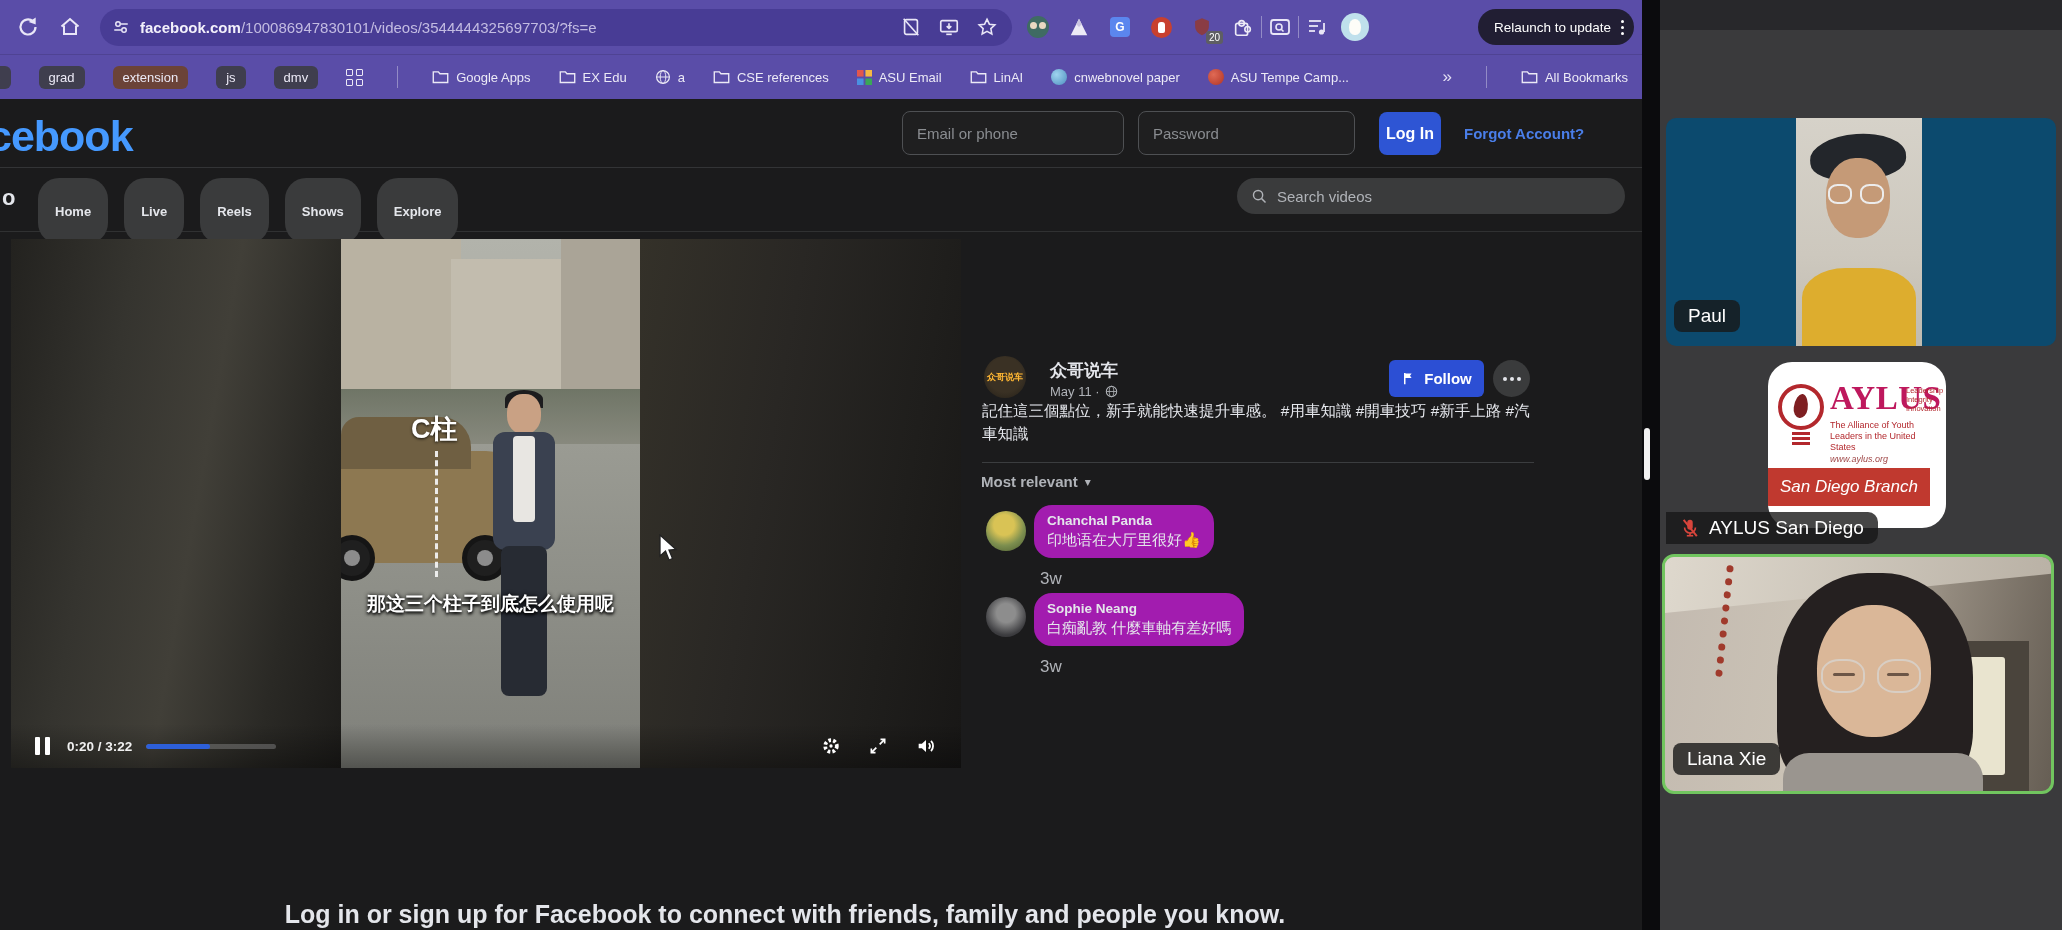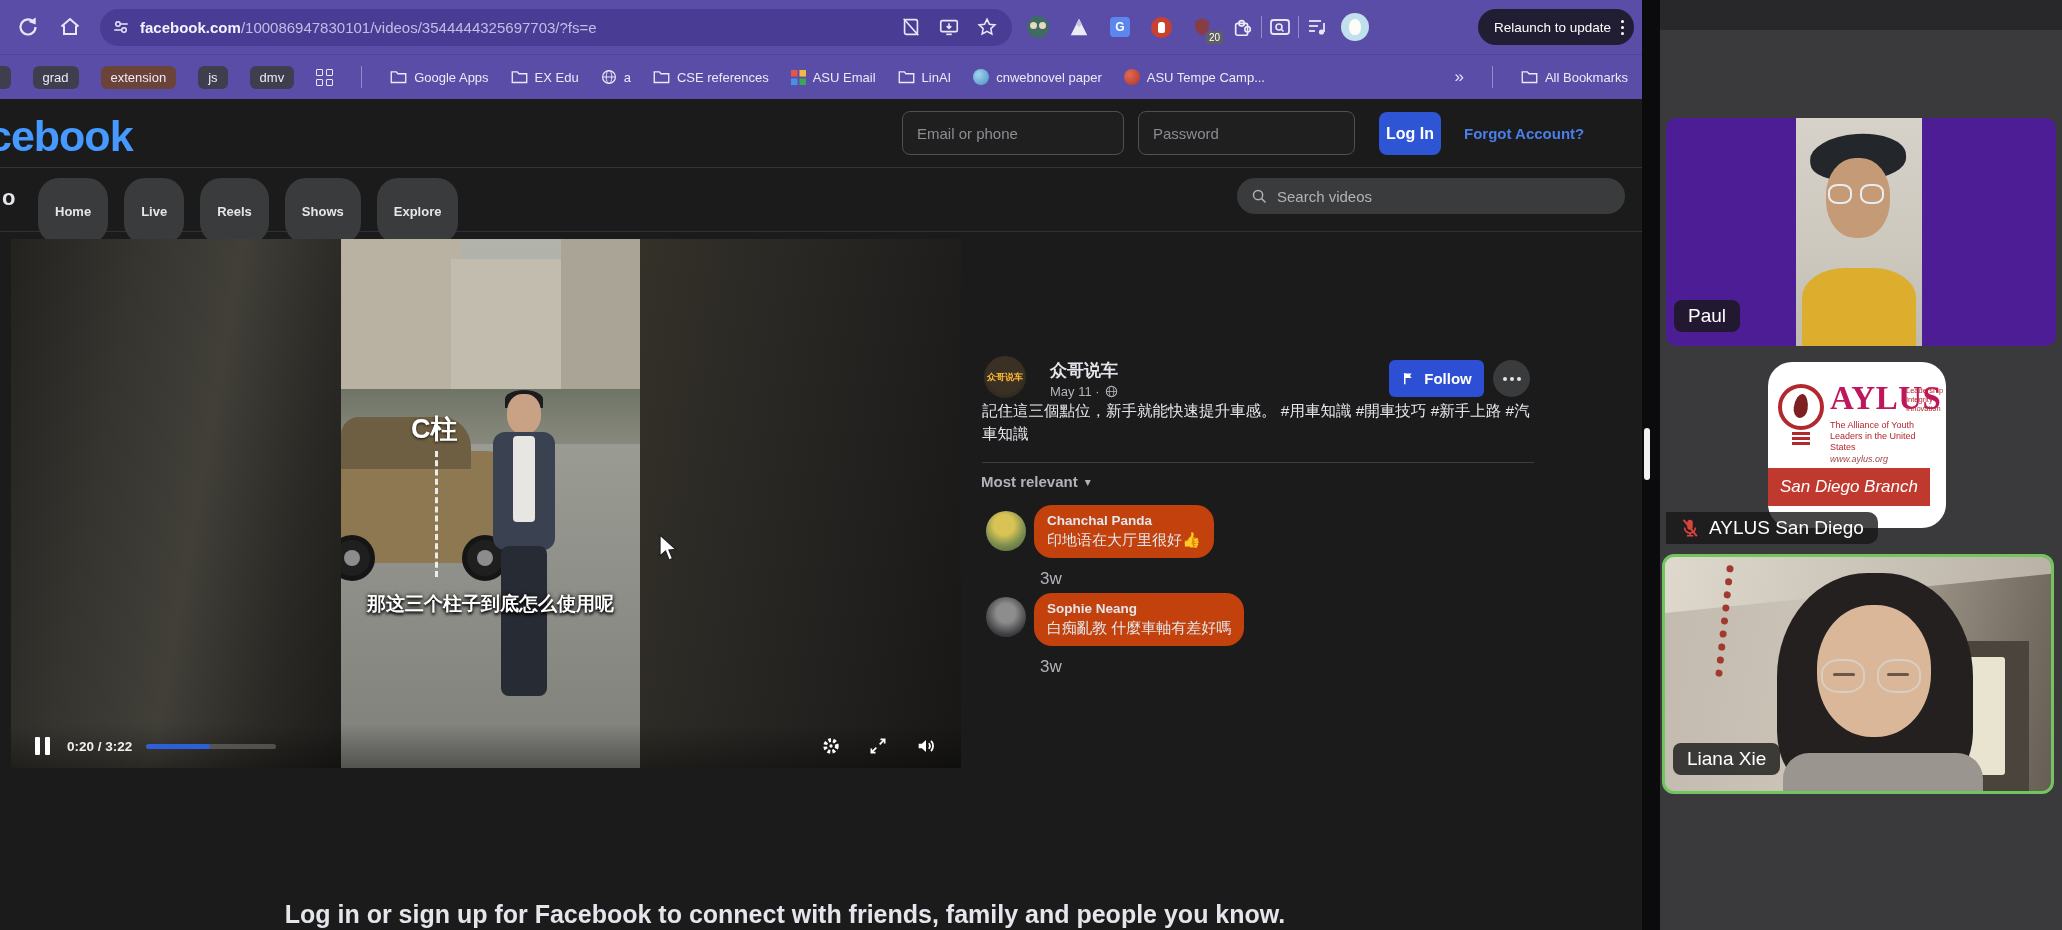--- a/index.html
+++ b/index.html
@@ -26,21 +26,21 @@
   .hand i{display:block;width:7px;height:11px;background:#fff;border-radius:3px 3px 2px 2px;}
   .badge{position:absolute;right:-9px;bottom:-5px;background:#5e5e63;color:#fff;font-size:10px;padding:1px 3px;border-radius:3px;line-height:11px;}
   .vdiv{width:1px;height:22px;background:rgba(255,255,255,.35);margin:0 6px;flex:0 0 auto;}
   .avatar28{width:28px;height:28px;border-radius:50%;background:#bfe0ec;position:relative;flex:0 0 auto;}
   .avatar28:before{content:"";position:absolute;left:8px;top:6px;width:12px;height:16px;background:#fdfdf8;border-radius:50% 50% 45% 45%;}
   .relaunch{margin-left:auto;margin-right:8px;height:36px;background:#211e33;border-radius:18px;color:#fff;font-size:13.5px;display:flex;align-items:center;padding:0 10px 0 16px;gap:10px;flex:0 0 auto;}
   .kebab{display:flex;flex-direction:column;gap:3px;}
   .kebab i{width:3px;height:3px;border-radius:50%;background:#fff;display:block;}
 
   
-  .bmbar{left:0;top:54px;width:1642px;height:45px;background:#5a4da8;border-top:1px solid rgba(0,0,0,.12);display:flex;align-items:center;gap:22px;box-sizing:border-box;padding-right:14px;}
+  .bmbar{left:0;top:54px;width:1642px;height:45px;background:#5a4da8;border-top:1px solid rgba(0,0,0,.12);display:flex;align-items:center;gap:28px;box-sizing:border-box;padding-right:14px;}
   .bpill{background:#3f3e4e;color:#eceaf6;font-size:13px;padding:4px 10px;border-radius:6px;line-height:15px;flex:0 0 auto;}
   .bpill.cut{margin-left:-10px;padding-left:4px;}
   .bpill.ext2{background:#6b4338;}
   .bitem{display:flex;align-items:center;gap:7px;color:#eceaf6;font-size:13px;flex:0 0 auto;}
   .gridic{display:grid;grid-template-columns:7px 7px;grid-gap:3px;}
   .gridic i{width:7px;height:7px;border:1.5px solid #ece9f6;border-radius:1px;display:block;box-sizing:border-box;}
   .dotic{width:16px;height:16px;border-radius:50%;}
   .spacer{flex:1;}
   .chev{color:#e4e0f4;font-size:17px;}
 
@@ -96,36 +96,36 @@
   .pdate{left:1050px;top:285px;color:#b0b3b8;font-size:13px;display:flex;align-items:center;gap:5px;}
   .followbtn{left:1389px;top:261px;width:95px;height:37px;background:#2c4fd4;border-radius:6px;font-size:15px;gap:8px;}
   .morebtn{left:1493px;top:261px;width:37px;height:37px;border-radius:50%;background:#3a3b3c;display:flex;align-items:center;justify-content:center;gap:3px;}
   .morebtn i{width:4px;height:4px;border-radius:50%;background:#e4e6eb;display:block;}
   .ptext{left:982px;top:300px;width:550px;color:#e4e6eb;font-size:15.5px;line-height:1.5;}
   .pdivider{left:982px;top:363px;width:552px;height:1px;background:#3b3d3f;}
   .sortrow{left:981px;top:374px;color:#b0b3b8;font-size:15px;font-weight:bold;display:flex;align-items:center;gap:7px;}
   .cavatar{width:40px;height:40px;border-radius:50%;}
   .cav1{left:986px;top:412px;background:radial-gradient(circle at 45% 35%,#d9c355 0 30%,#7d8f4f 60%,#47582f 100%);}
   .cav2{left:986px;top:498px;background:radial-gradient(circle at 50% 40%,#8d8d8d 0 30%,#3d3d40 70%,#28282b 100%);}
-  .cbubble{background:#c2410c;border-radius:18px;padding:8px 13px;color:#e4e6eb;}
+  .cbubble{background:#a21caf;border-radius:18px;padding:8px 13px;color:#e4e6eb;}
   .cname{font-size:13.5px;font-weight:bold;}
   .ctext{font-size:15px;margin-top:3px;}
   .cage{color:#b0b3b8;font-size:17px;}
 
   
   .bheadline{left:0;top:801px;width:1570px;text-align:center;color:#e4e6eb;font-size:25px;font-weight:bold;}
 
   
   .gap{left:1642px;top:0;width:18px;height:930px;background:#0b0b0d;}
   .sthumb{left:1644px;top:428px;width:6px;height:52px;border-radius:3px;background:#f2f2f2;}
 
   
   .zoombar{left:1660px;top:0;width:402px;height:930px;background:#3a3a3c;}
   .ztop{left:0;top:0;width:402px;height:30px;background:#28282b;}
-  .ptile{left:6px;top:118px;width:390px;height:228px;background:#4c1d95;border-radius:10px;overflow:hidden;}
+  .ptile{left:6px;top:118px;width:390px;height:228px;background:#0c4a6e;border-radius:10px;overflow:hidden;}
   .pvid{left:130px;top:0;width:126px;height:228px;background:linear-gradient(#d6d2c9 0%,#cdc8be 60%,#c0bbb0 100%);overflow:hidden;}
   .pcap{left:14px;top:16px;width:96px;height:46px;background:#23262b;border-radius:50% 50% 42% 42%;transform:rotate(-4deg);}
   .pface{left:30px;top:40px;width:64px;height:80px;border-radius:46%;background:#c59a77;}
   .pglass{position:absolute;width:24px;height:20px;border:2.5px solid #ececec;border-radius:40%;box-sizing:border-box;top:66px;}
   .pshirt{left:6px;top:150px;width:114px;height:78px;background:#ddad2e;border-radius:38% 38% 0 0;}
   .nametag{position:absolute;background:rgba(24,24,24,.8);color:#fff;font-size:19px;border-radius:8px;padding:5px 14px;display:flex;align-items:center;gap:9px;}
   .atile{left:6px;top:350px;width:390px;height:198px;}
   .alogo{left:102px;top:12px;width:178px;height:166px;background:#fff;border-radius:24px;overflow:hidden;}
   .atitle{left:62px;top:18px;color:#be185d;font-size:33px;font-weight:bold;letter-spacing:.5px;font-family:"Liberation Serif","DejaVu Serif",serif;}
   .atag{left:138px;top:24px;color:#b3282d;font-size:7.5px;line-height:9px;}

